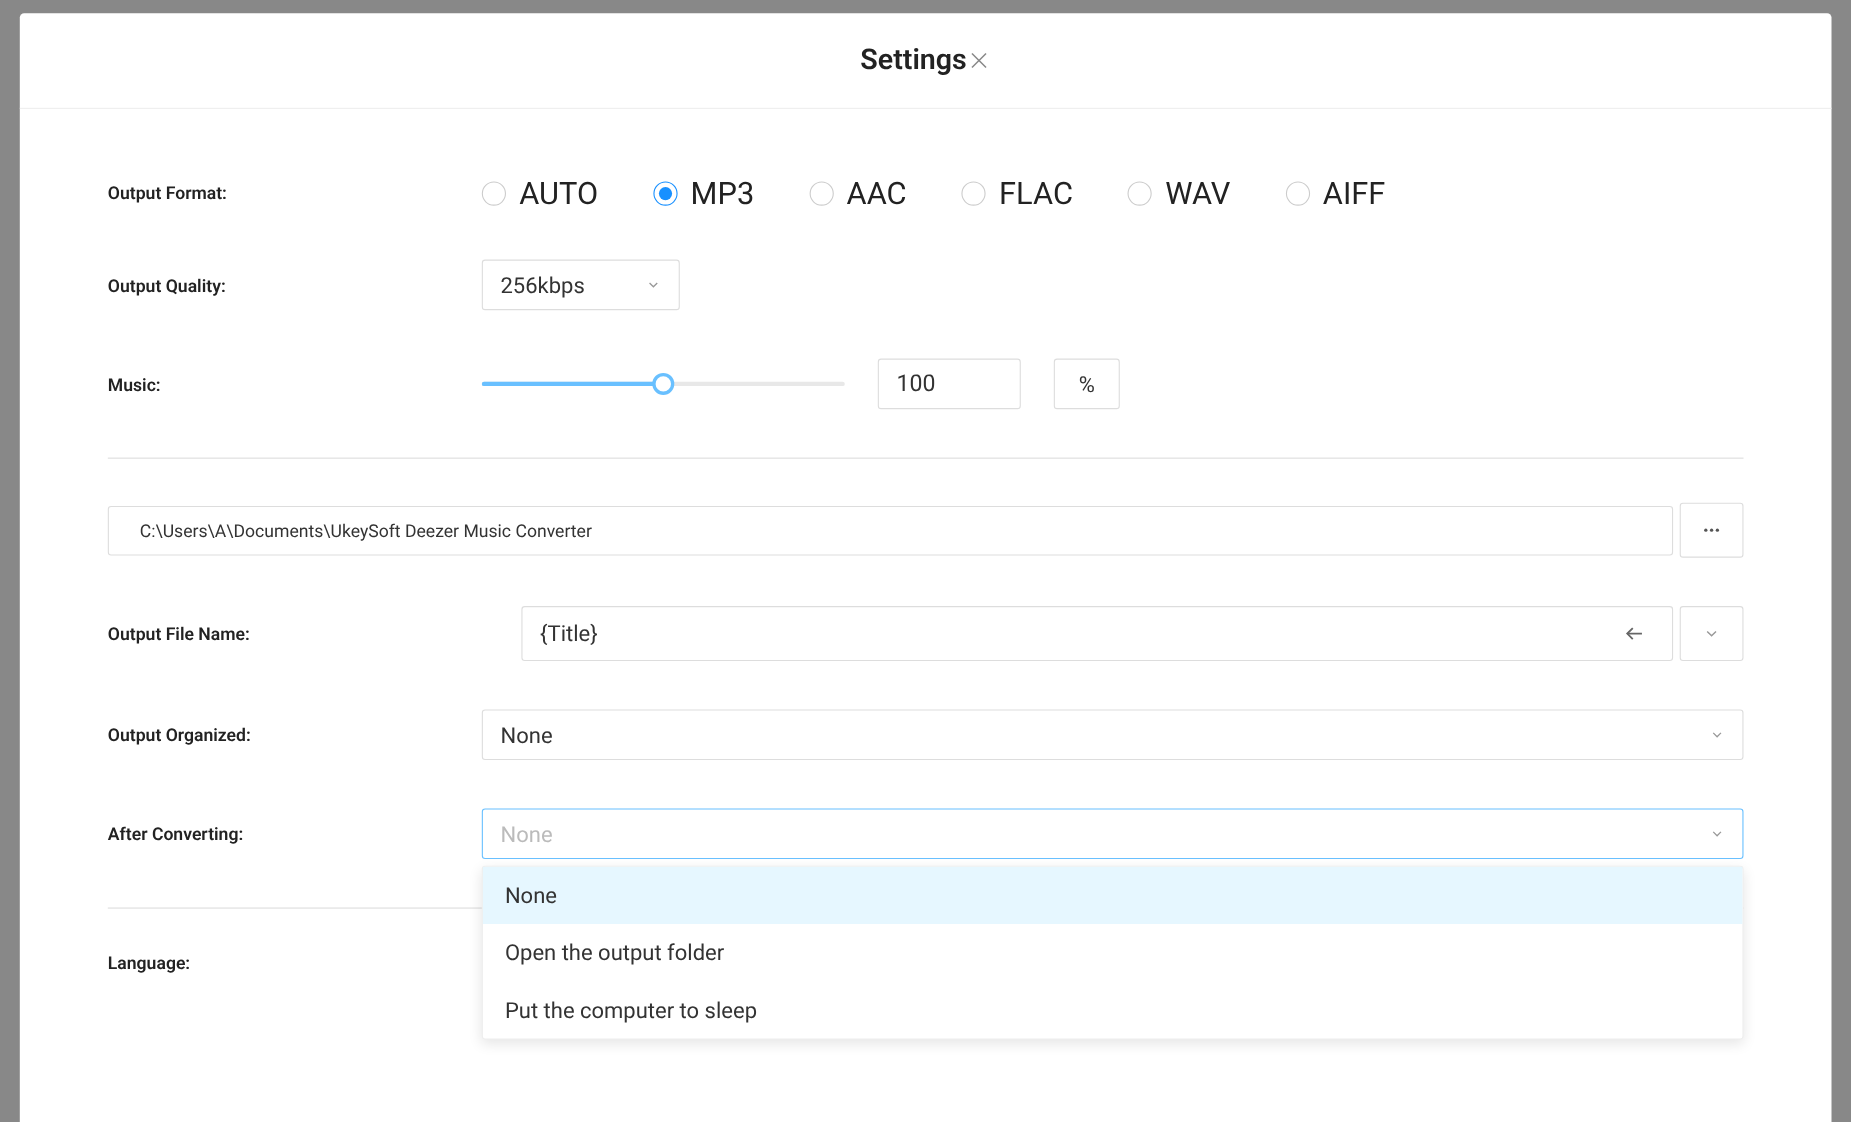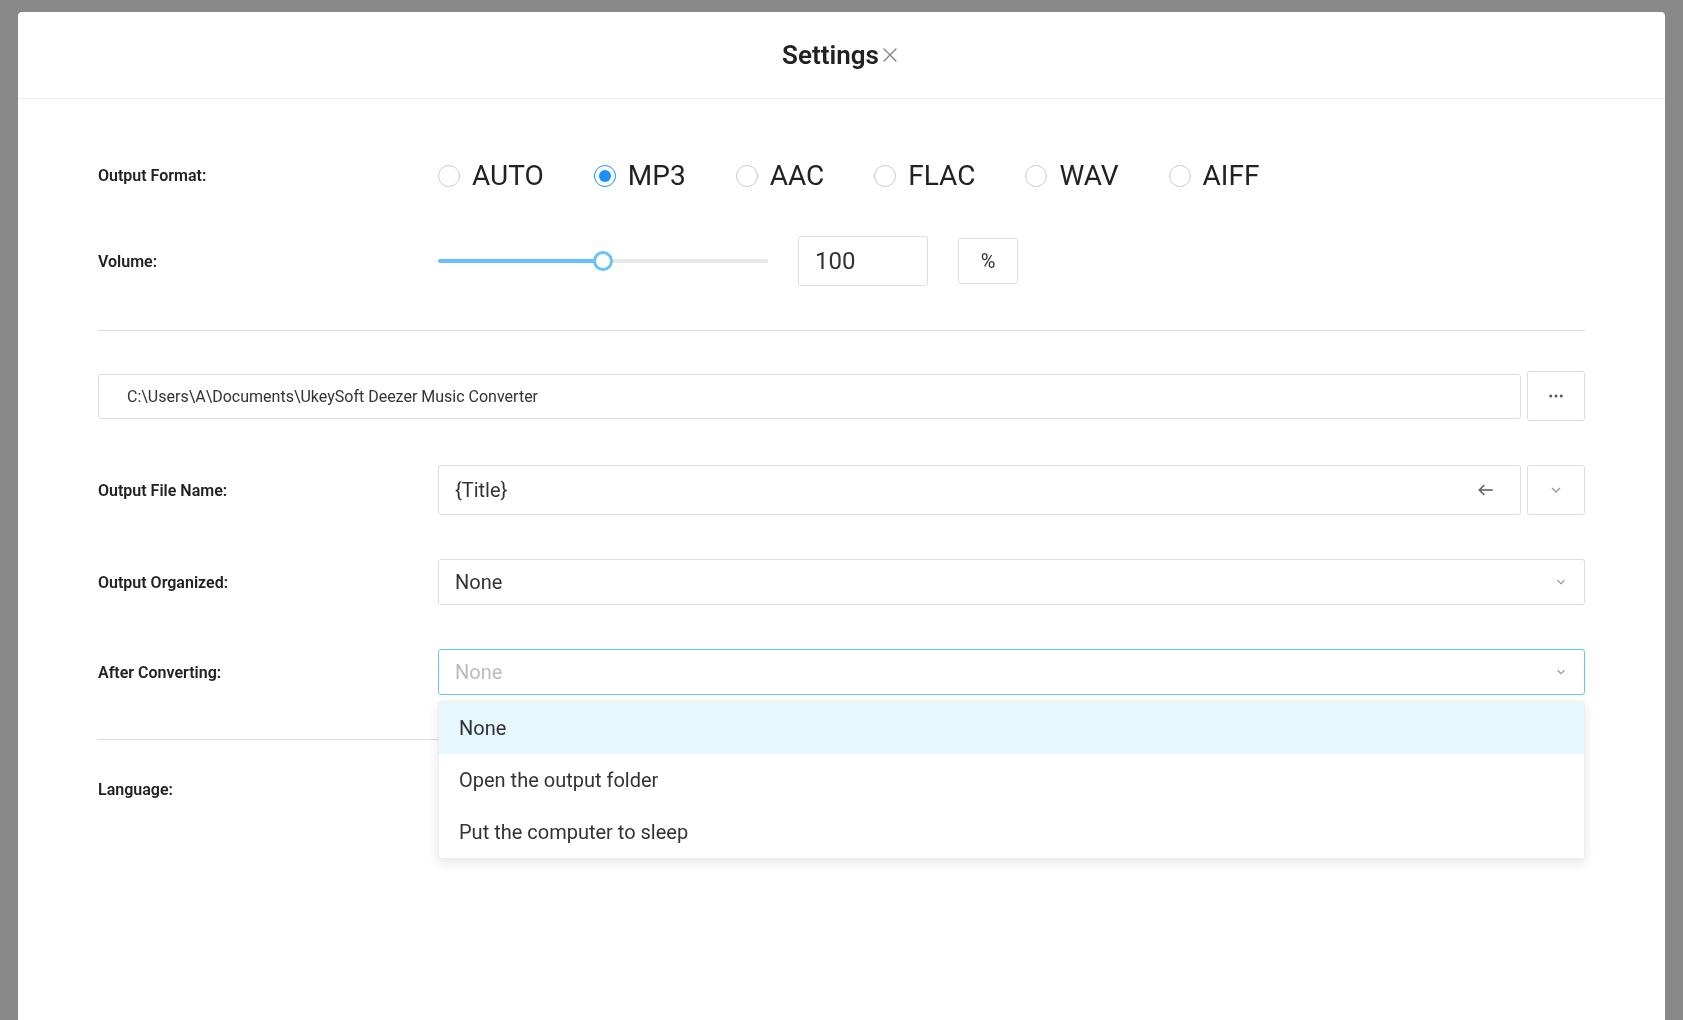--- a/index.html
+++ b/index.html
@@ -150,21 +150,21 @@
       border: 3px solid #69c0ff;
       border-radius: 50%;
       top: 50%;
       transform: translate(-50%, -50%);
       cursor: pointer;
     }
     .input-box {
       border: 1px solid #ddd;
       border-radius: 3px;
       padding: 10px 16px;
-      font-size: 24px;
+      font-size: 21px;
       color: #333;
       width: 130px;
       text-align: left;
     }
     .unit-box {
       border: 1px solid #ddd;
       border-radius: 3px;
       padding: 10px 16px;
       font-size: 20px;
       color: #333;
@@ -234,20 +234,21 @@
     .input-with-arrow {
       border: 1px solid #ddd;
       border-radius: 3px;
       padding: 12px 16px;
       font-size: 20px;
       color: #333;
       flex: 1;
       display: flex;
       align-items: center;
       justify-content: space-between;
+      margin-left: 36px;
     }
   </style>
 </head>
 <body>
 
 <div class="modal">
   <div class="modal-header">
     <div class="modal-title">Settings</div>
     <div class="close-btn">
       <svg width="22" height="22" viewBox="0 0 24 24" fill="none" stroke="currentColor" stroke-width="1.5">
@@ -284,23 +285,34 @@
           <div class="radio-circle"></div>
           <span class="radio-label">WAV</span>
         </div>
         <div class="radio-option">
           <div class="radio-circle"></div>
           <span class="radio-label">AIFF</span>
         </div>
       </div>
     </div>
 
-
-    <div class="row">
-      <div class="label">Volume:</div>
+    <div class="row">
+      <div class="label">Output Quality:</div>
+      <div class="controls">
+        <div class="select">
+          <span>256kbps</span>
+          <svg class="chevron" width="14" height="14" viewBox="0 0 24 24" fill="none" stroke="currentColor" stroke-width="2">
+              <polyline points="6 9 12 15 18 9"></polyline>
+            </svg>
+        </div>
+      </div>
+    </div>
+
+    <div class="row">
+      <div class="label">Music:</div>
       <div class="controls slider-container">
         <div class="slider">
           <div class="slider-track" style="width:50%"></div>
           <div class="slider-thumb" style="left:50%"></div>
         </div>
         <div class="input-box">100</div>
         <div class="unit-box">%</div>
       </div>
     </div>
 

